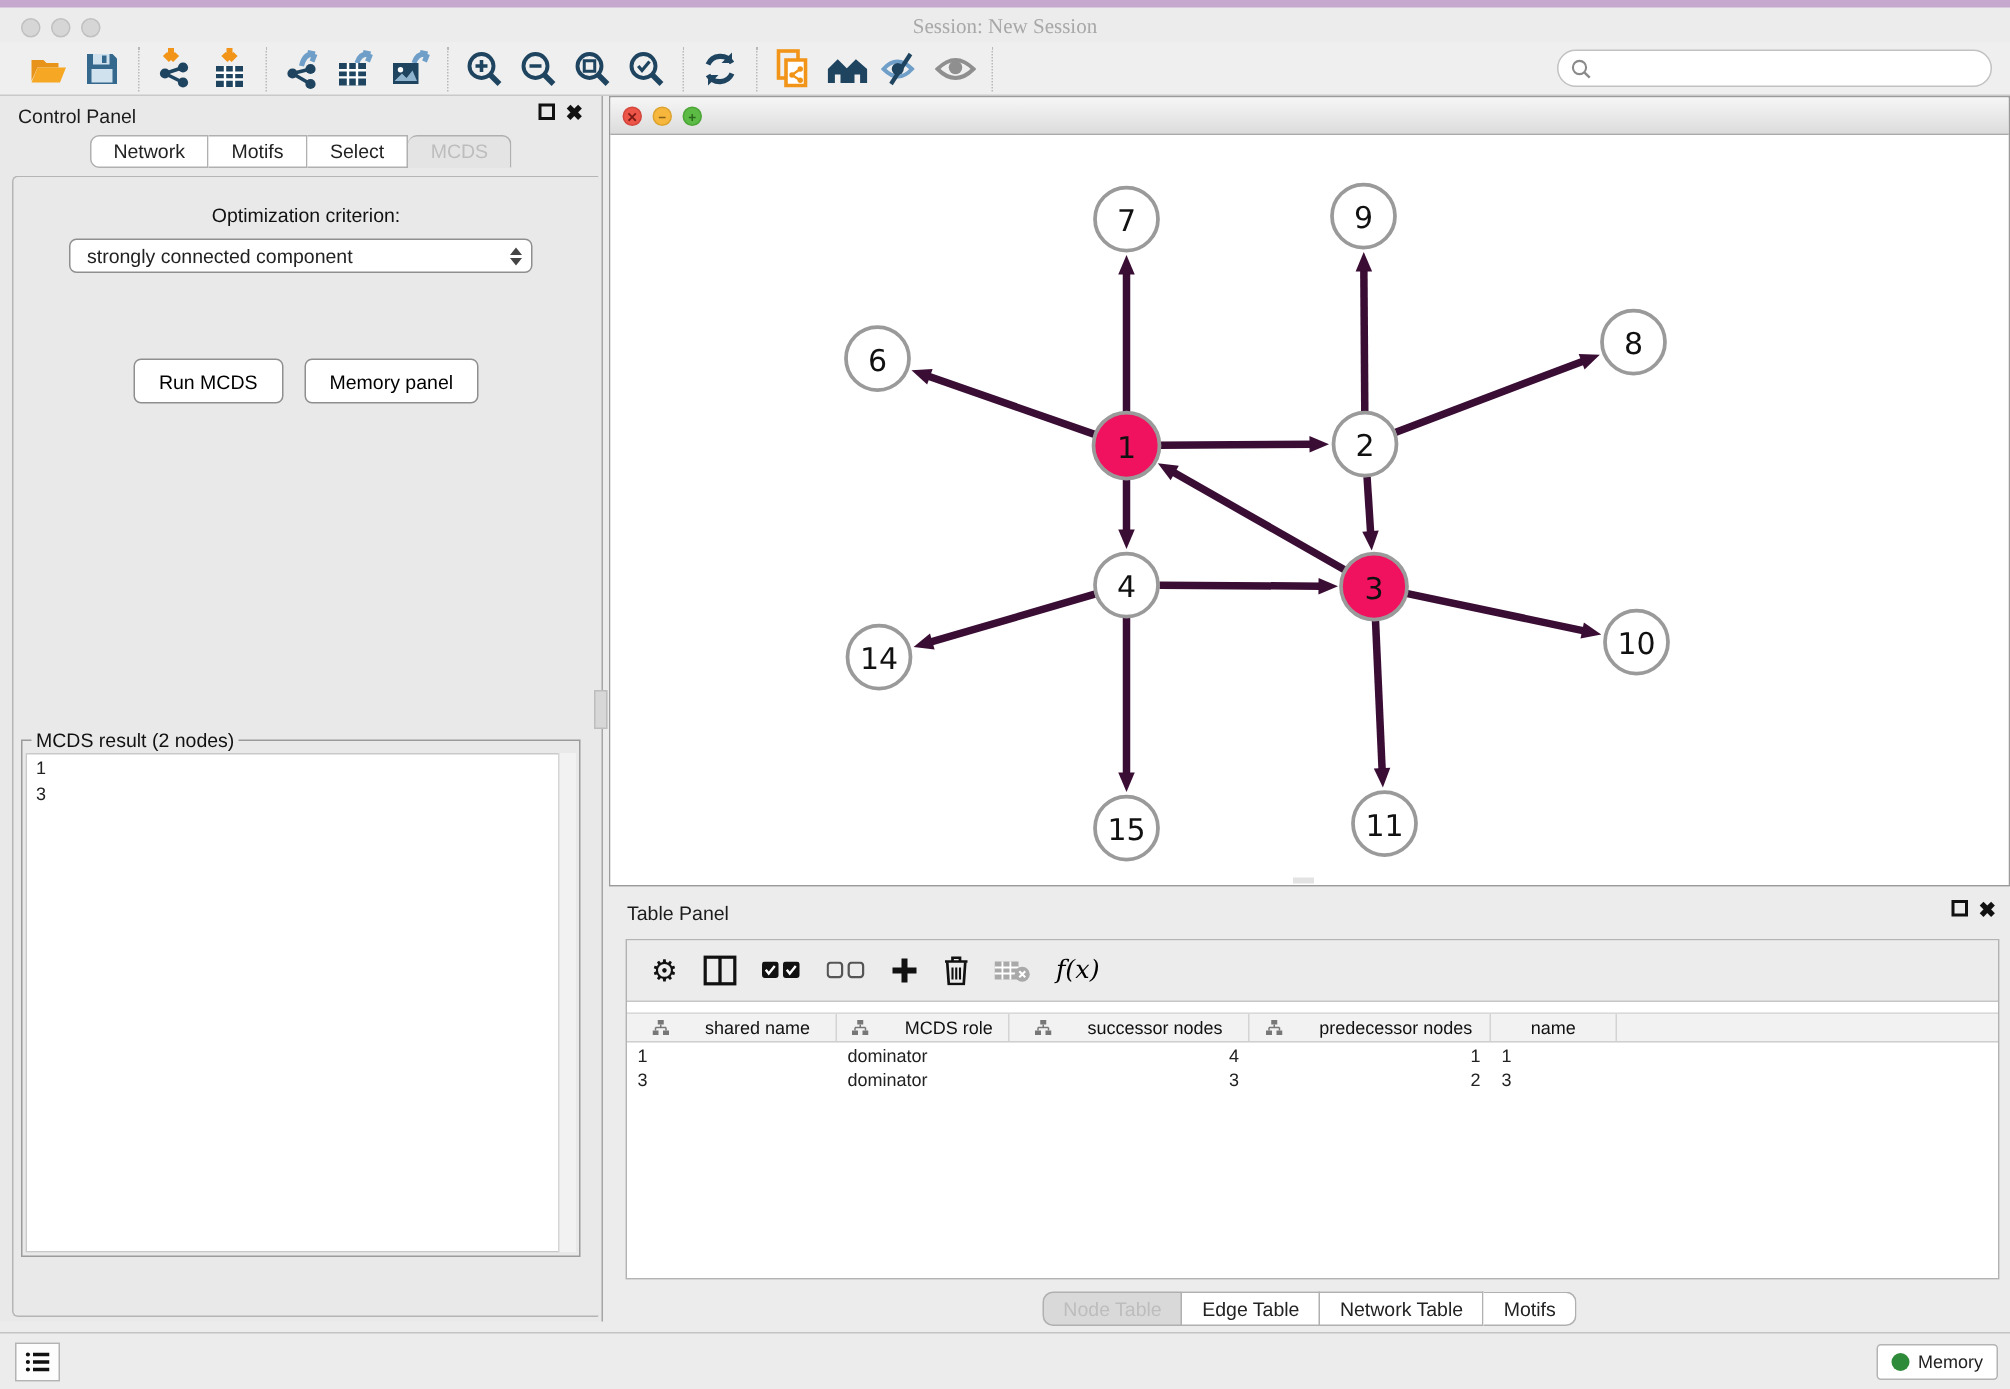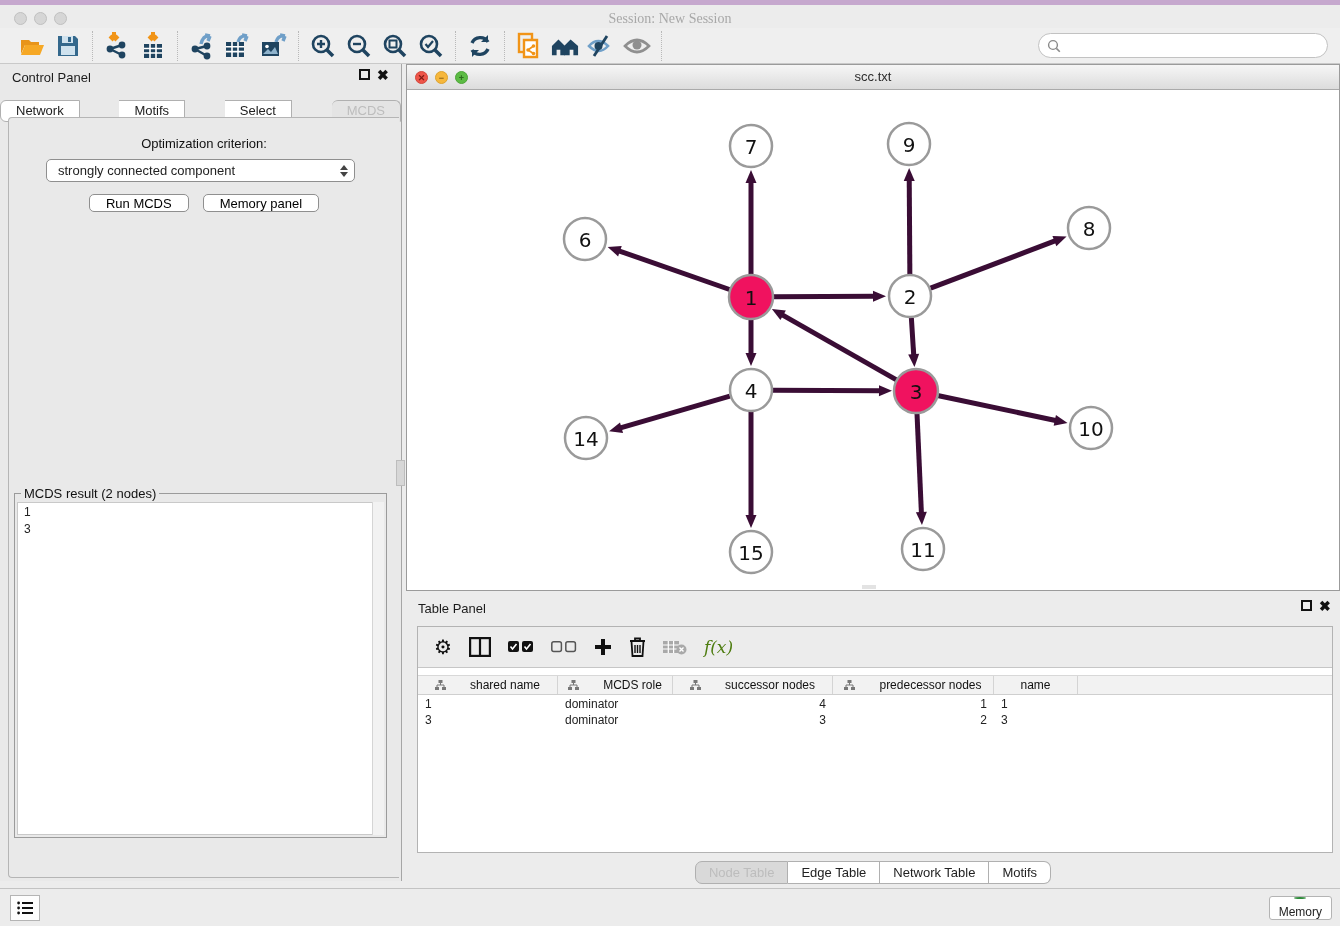--- a/index.html
+++ b/index.html
@@ -26,38 +26,38 @@
   .search-wrap { position:absolute; right:12px; top:5px; width:290px; height:25px;
     background:#fff; border:1px solid #c2c2c2; border-radius:13px; display:flex; align-items:center; padding:0 8px; }
   .search-wrap input { border:none; outline:none; flex:1; font-size:12px; background:transparent; font-family:inherit; }
   
   .control-panel { position:absolute; left:0; top:64px; width:402px; height:817px;
     background:#e9e9e9; border-right:1px solid #a6a6a6; }
   .panel-head { position:absolute; left:0; top:0; width:100%; height:26px; }
   .panel-head .ph-title { position:absolute; left:12px; top:6px; font-size:13px; color:#1c1c1c; }
   .ph-float { position:absolute; top:5px; width:11px; height:11px; border:2px solid #111; cursor:pointer; }
   .ph-close { position:absolute; top:3px; font-weight:bold; font-size:14px; color:#111; cursor:pointer; }
-  .cp-tabs { position:absolute; left:0; top:36px; width:100%; display:flex; justify-content:space-between; }
+  .cp-tabs { position:absolute; left:0; top:26px; width:100%; display:flex; justify-content:center; }
   .cp-tab { height:22px; line-height:20px; padding:0 15px; background:#fff; border:1px solid #b0b0b0;
     border-left:none; font-size:13px; cursor:pointer; }
   .cp-tab.first { border-left:1px solid #b0b0b0; border-radius:6px 0 0 6px; }
   .cp-tab.active { background:#e4e4e4; color:#bdbdbd; border-radius:6px 6px 0 0; border-bottom:1px solid #e4e4e4; }
   .cp-body { position:absolute; left:8px; top:53px; width:391px; height:761px;
     border:1px solid #b5b5b5; border-radius:4px 0 0 4px; border-right:none; background:#e9e9e9; }
   .opt-label { margin-top:18px; text-align:center; font-size:13px; color:#111; }
   .criterion { position:absolute; left:37px; top:41px; width:309px; height:23px; background:#fff;
     border:1px solid #8f8f8f; border-radius:5px; display:flex; align-items:center; padding:0 6px 0 11px; cursor:pointer; }
   .criterion .val { flex:1; font-size:13px; }
   .stepper { display:flex; flex-direction:column; gap:2px; align-items:center; }
   .stepper i { width:0; height:0; border-left:4px solid transparent; border-right:4px solid transparent; display:block; }
   .stepper .up { border-bottom:5px solid #444; }
   .stepper .dn { border-top:5px solid #444; }
   .cp-btn-row { position:absolute; left:0; top:76px; width:100%; display:flex; justify-content:center; gap:14px; }
-  .cp-btn { height:18px; padding:0 16px; background:#fff; border:1px solid #8f8f8f; border-radius:5px;
-    font-size:13px; font-family:inherit; cursor:pointer; }
+  .cp-btn { height:30px; padding:0 16px; background:#fff; border:1px solid #8f8f8f; border-radius:5px;
+    font-size:13px; font-family:inherit; cursor:pointer;margin-top:45px; }
   .result-box { position:absolute; left:5px; top:375px; width:373px; height:345px;
     border:1px solid #9b9b9b; background:#e9e9e9; }
   .result-legend { position:absolute; left:6px; top:-8px; background:#e9e9e9; padding:0 3px; font-size:13px; color:#111; }
   .result-inner { position:absolute; left:2px; top:8px; right:2px; bottom:2px; background:#fff;
     border:1px solid #c9c9c9; font-size:12px; line-height:17px; padding:1px 6px; }
   .result-scroll { position:absolute; right:2px; top:8px; bottom:2px; width:12px; background:#f2f2f2; border-left:1px solid #d5d5d5; cursor:pointer; }
   .splitter-grip { position:absolute; left:396px; top:460px; width:9px; height:26px; background:#d7d7d7; border:1px solid #bdbdbd; cursor:col-resize; }
   
   .net-window { position:absolute; left:406px; top:64px; width:934px; height:527px;
     border:1px solid #9b9b9b; background:#fff; }
@@ -89,21 +89,21 @@
     border-left:none; font-size:13px; cursor:pointer; }
   .tp-tab.first { border-left:1px solid #b0b0b0; border-radius:7px 0 0 7px; }
   .tp-tab.last { border-radius:0 7px 7px 0; }
   .tp-tab.active { background:#d9d9d9; color:#bdbdbd;text-align:right; }
   
   .statusbar { position:absolute; left:0; bottom:0; width:1340px; height:38px;
     background:#ececec; border-top:1px solid #c3c3c3; }
   .list-btn { position:absolute; left:10px; top:6px; width:30px; height:26px; background:#fdfdfd;
     border:1px solid #b4b4b4; display:flex; align-items:center; justify-content:center; cursor:pointer; }
   .memory-btn { position:absolute; right:8px; top:7px; height:24px; background:#fff; border:1px solid #b4b4b4;
-    border-radius:3px; display:flex; align-items:center; gap:6px; padding:0 9px; font-size:12px; cursor:pointer;flex-direction:column; }
+    border-radius:3px; display:flex; align-items:center; gap:6px; padding:0 9px; font-size:12px; cursor:pointer; }
   .mem-dot { width:12px; height:12px; border-radius:50%; background:#2e8b3a; }
 </style>
 </head>
 <body>
 
 <div class="titlebar">
   <span class="mac-dot t1"></span>
   <span class="mac-dot t2"></span>
   <span class="mac-dot t3"></span>
   <div class="win-title">Session: New Session</div>
@@ -291,21 +291,20 @@
     </div>
   </div>
 </div>
 <div class="splitter-grip"></div>
 
 <div class="net-window">
   <div class="net-titlebar">
     <span class="light red">✕</span>
     <span class="light yellow">−</span>
     <span class="light green">+</span>
-    <div class="net-title">scc.txt</div>
   </div>
   <div class="net-canvas">
     <svg width="932" height="500" viewBox="0 0 932 500">
         <line x1="344" y1="185" x2="344" y2="91" stroke="#3a0d35" stroke-width="5"></line>
         <polygon points="344,80 349.5,93 338.5,93" fill="#3a0d35"></polygon>
         <line x1="323.23121807335133" y1="199.7434376400866" x2="211.04124397421378" y2="160.54453102713495" stroke="#3a0d35" stroke-width="5"></line>
         <polygon points="200.65685301088945,156.91624984717825 214.7434556484329,156.01202303273763 211.11517446847623,166.39641399606197" fill="#3a0d35"></polygon>
         <line x1="365.9995649035371" y1="206.86163795658152" x2="468.0006921989182" y2="206.2201214327112" stroke="#3a0d35" stroke-width="5"></line>
         <polygon points="479.0004746506868,206.15094041100198 466.03532226399676,211.732591026179 465.9661412422875,200.73280857441043" fill="#3a0d35"></polygon>
         <line x1="344" y1="229" x2="344" y2="265" stroke="#3a0d35" stroke-width="5"></line>
@@ -399,21 +398,21 @@
           </svg>
       </span>
       <span class="tp-ic">
         <svg width="24" height="16" viewBox="0 0 24 16">
             <rect x="0" y="2" width="16" height="12" fill="#a9a9a9"></rect>
             <path d="M0 6 h16 M0 10 h16 M5.3 2 v12 M10.6 2 v12" stroke="#fff" stroke-width="1.2"></path>
             <circle cx="18.5" cy="10.5" r="5" fill="#a9a9a9"></circle>
             <path d="M16.5 8.5 l4 4 M20.5 8.5 l-4 4" stroke="#fff" stroke-width="1.4"></path>
           </svg>
       </span>
-      <span class="tp-ic" style="font-family:'DejaVu Serif',serif;font-style:italic;font-size:17px;color:#4d7c0f;">f(x)</span>
+      <span class="tp-ic" style="font-family:'DejaVu Serif',serif;font-style:italic;font-size:17px;color:#000000;">f(x)</span>
     </div>
     <div class="thead">
       <div class="th" style="width:140px;">
         <svg width="11" height="11" viewBox="0 0 11 11">
             <rect x="3.5" y="0" width="4" height="3" fill="#777"></rect>
             <path d="M5.5 3 v2 M2 5 h7 M2 5 v2 M9 5 v2" stroke="#777" stroke-width="1"></path>
             <rect x="0" y="7" width="4" height="3" fill="#777"></rect>
             <rect x="7" y="7" width="4" height="3" fill="#777"></rect>
           </svg>
         <span>shared name</span>

